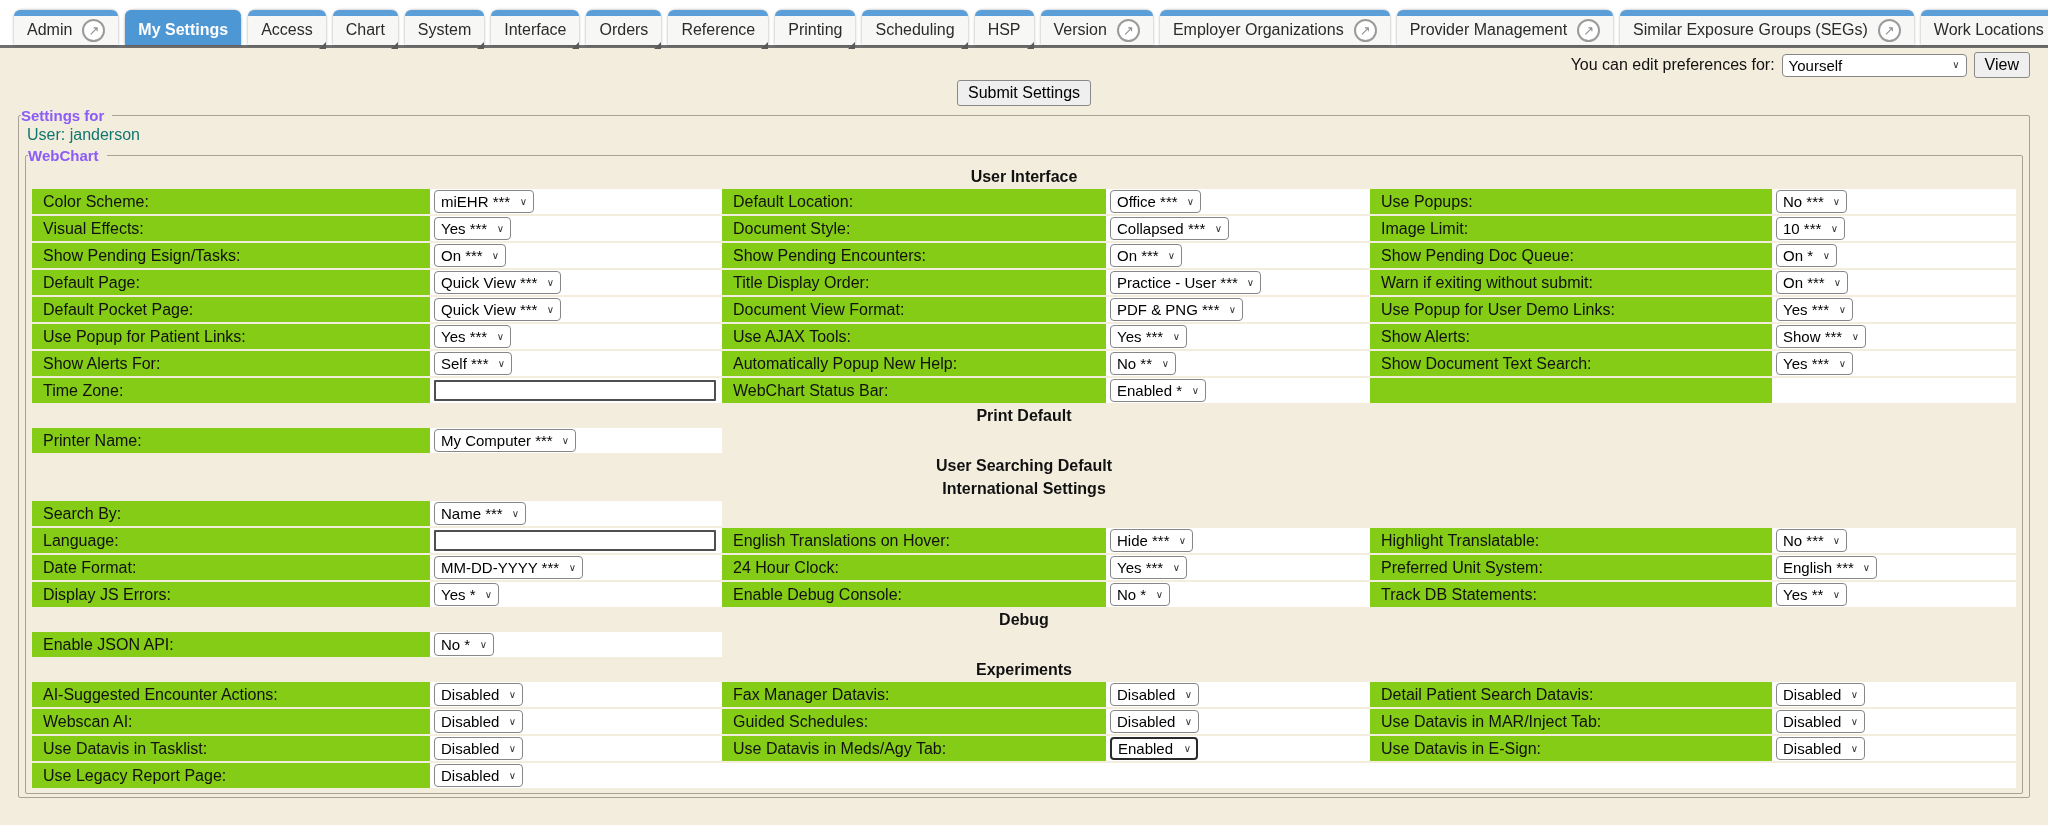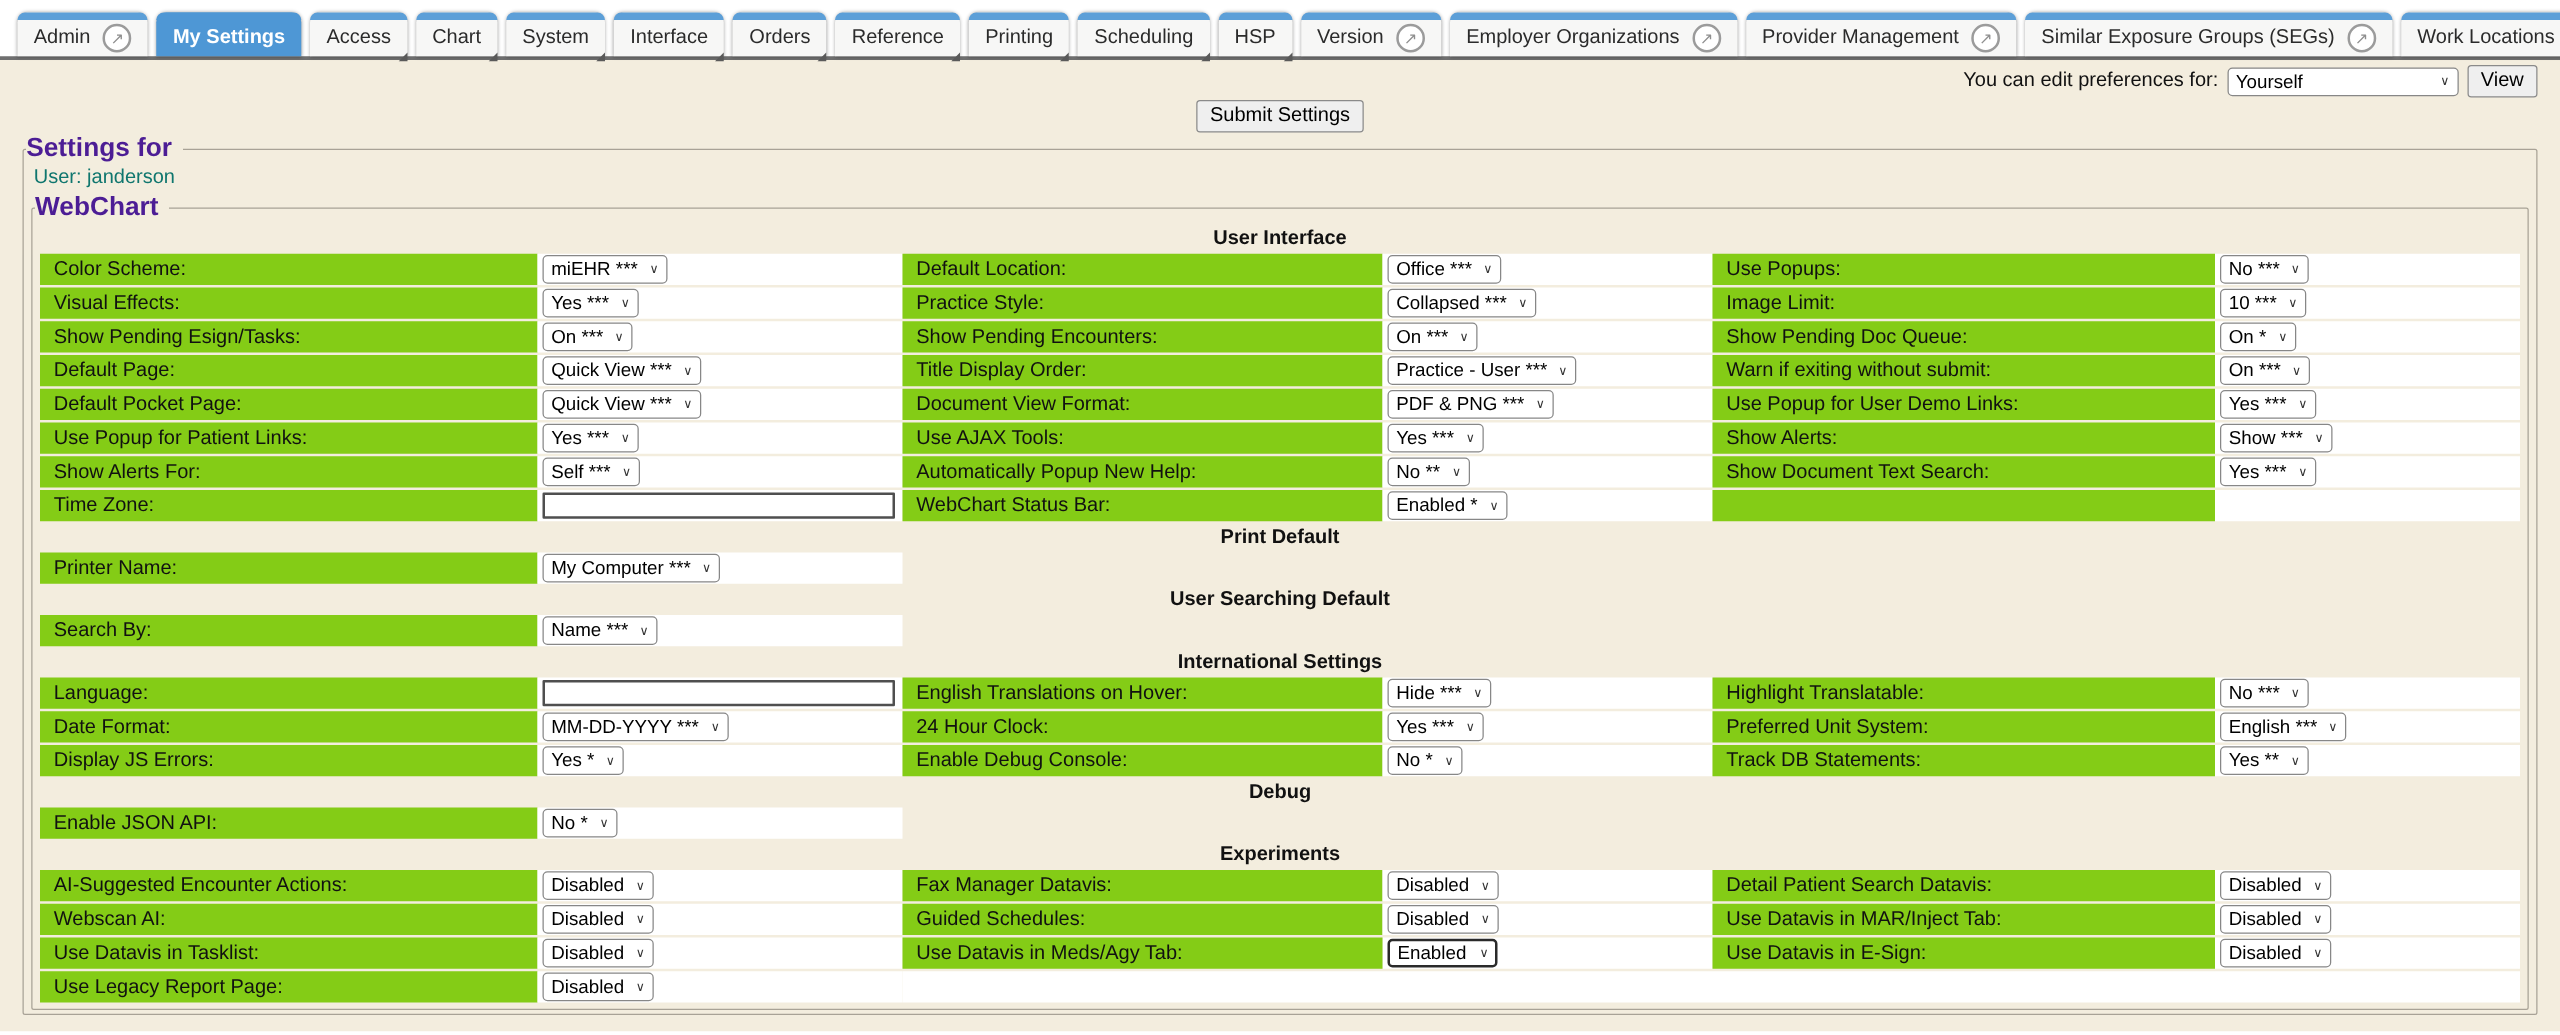--- a/index.html
+++ b/index.html
@@ -56,21 +56,21 @@
     background:#efefef; border:1px solid #8a8a8a; border-radius:3px;
     padding:3px 10px; color:#000; cursor:pointer;
   }
   
   fieldset {
     border:1px solid #a8a296; border-radius:2px;
     margin:0; padding:0 6px 3px 6px;
   }
   fieldset.outer { margin-top:1px; }
   legend {
-    color:#4c1d95; font-weight:bold; font-size:21px;
+    color:#8b5cf6; font-weight:bold; font-size:15px;
     padding:0 8px 0 0; margin-left:-4px;
   }
   .user-line { font-size:16px; margin:2px 0 3px 2px; color:#0f766e; }
   
   table.settings {
     width:100%; table-layout:fixed;
     border-collapse:separate; border-spacing:0 2px;
     font-size:16px;
   }
   col.c-l1{width:398px;} col.c-v1{width:292px;}
@@ -229,21 +229,21 @@
               <td class="lbl">Color Scheme:</td>
               <td class="ctl"><span class="sel"><select><option>miEHR ***</option></select></span></td>
               <td class="lbl">Default Location:</td>
               <td class="ctl"><span class="sel"><select><option>Office ***</option></select></span></td>
               <td class="lbl">Use Popups:</td>
               <td class="ctl"><span class="sel"><select><option>No ***</option></select></span></td>
             </tr>
             <tr>
               <td class="lbl">Visual Effects:</td>
               <td class="ctl"><span class="sel"><select><option>Yes ***</option></select></span></td>
-              <td class="lbl">Practice Style:</td>
+              <td class="lbl">Document Style:</td>
               <td class="ctl"><span class="sel"><select><option>Collapsed ***</option></select></span></td>
               <td class="lbl">Image Limit:</td>
               <td class="ctl"><span class="sel"><select><option>10 ***</option></select></span></td>
             </tr>
             <tr>
               <td class="lbl">Show Pending Esign/Tasks:</td>
               <td class="ctl"><span class="sel"><select><option>On ***</option></select></span></td>
               <td class="lbl">Show Pending Encounters:</td>
               <td class="ctl"><span class="sel"><select><option>On ***</option></select></span></td>
               <td class="lbl">Show Pending Doc Queue:</td>
@@ -294,26 +294,26 @@
             </tr>
             <tr>
               <td class="lbl">Printer Name:</td>
               <td class="ctl"><span class="sel"><select><option>My Computer ***</option></select></span></td>
               <td colspan="4" class="fill"></td>
             </tr>
             <tr>
               <td colspan="6" class="sec">User Searching Default</td>
             </tr>
             <tr>
+              <td colspan="6" class="sec">International Settings</td>
+            </tr>
+            <tr>
               <td class="lbl">Search By:</td>
               <td class="ctl"><span class="sel"><select><option>Name ***</option></select></span></td>
               <td colspan="4" class="fill"></td>
-            </tr>
-            <tr>
-              <td colspan="6" class="sec">International Settings</td>
             </tr>
             <tr>
               <td class="lbl">Language:</td>
               <td class="ctl"><input type="text" style=""></td>
               <td class="lbl">English Translations on Hover:</td>
               <td class="ctl"><span class="sel"><select><option>Hide ***</option></select></span></td>
               <td class="lbl">Highlight Translatable:</td>
               <td class="ctl"><span class="sel"><select><option>No ***</option></select></span></td>
             </tr>
             <tr>

